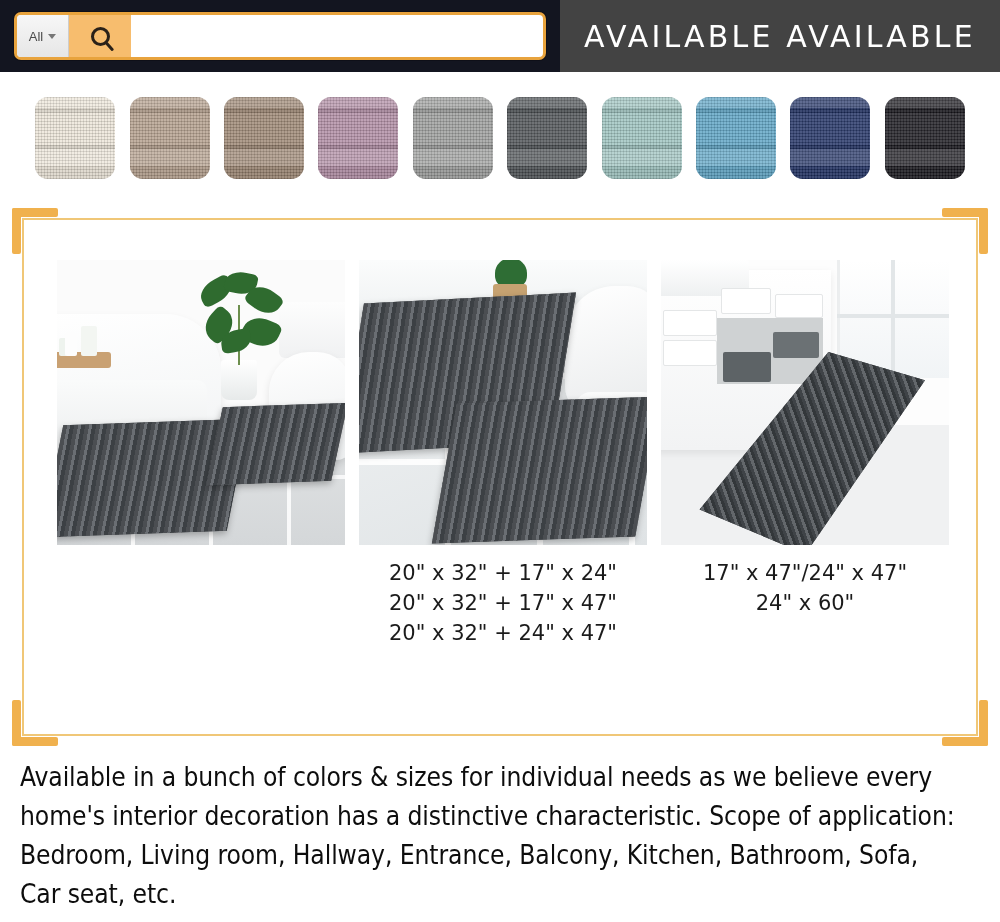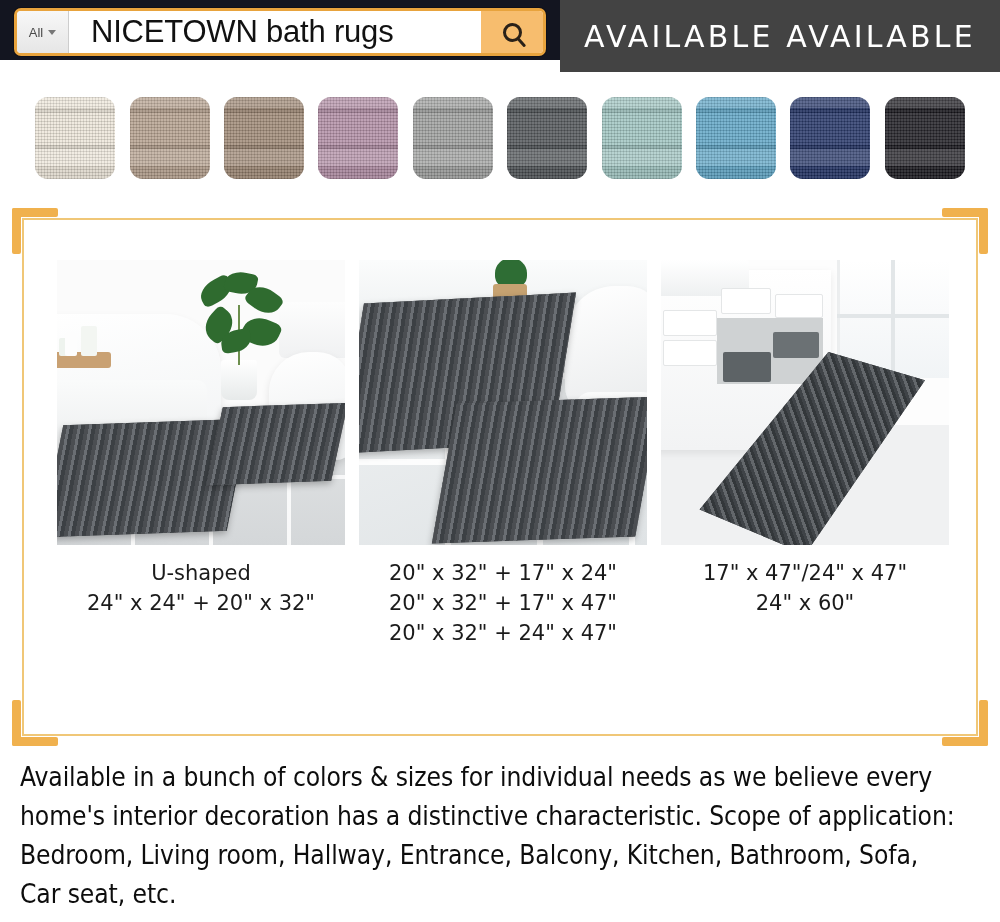--- a/index.html
+++ b/index.html
@@ -11,24 +11,24 @@
     position: relative;
   }
 
   
   .banner {
     position: absolute; left: 0; top: 0;
     width: 1000px; height: 72px;
     display: flex; align-items: stretch;
   }
   .banner-left {
-    width: 560px; height: 60px;
+    width: 560px; height: 72px;
     background: #131520;
-    display: flex; align-items: flex-start;
-    padding: 8px 14px;
+    display: flex; align-items: center;
+    padding: 0 14px;
   }
   .searchbar {
     flex: 1; height: 48px;
     display: flex; align-items: stretch;
     border: 3px solid #e8a33d;
     border-radius: 7px;
     background: #ffffff;
     overflow: hidden;
     box-shadow: 0 0 0 1px rgba(0,0,0,.25);
   }
@@ -269,21 +269,20 @@
 <div class="banner">
 
   <div class="banner-left">
     <div class="searchbar">
 
       <div class="sb-all">
         <span>All</span>
         <span class="caret"></span>
       </div>
 
-      <div class="sb-input" placeholder="Search">NICETOWN bath rugs</div>
 
       <div class="sb-go">
         <span class="mag"></span>
       </div>
 
     </div>
   </div>
 
   <div class="banner-right">
     <div class="banner-right-text">AVAILABLE AVAILABLE</div>
@@ -360,22 +359,20 @@
         <div class="p1-stem"></div>
         <div class="leaf" style="left:142px;top:20px;width:34px;height:22px;transform:rotate(-28deg);"></div>
         <div class="leaf" style="left:168px;top:12px;width:32px;height:22px;transform:rotate(12deg);"></div>
         <div class="leaf" style="left:190px;top:28px;width:34px;height:24px;transform:rotate(36deg);"></div>
         <div class="leaf" style="left:146px;top:52px;width:32px;height:26px;transform:rotate(-48deg);"></div>
         <div class="leaf" style="left:186px;top:58px;width:36px;height:28px;transform:rotate(24deg);"></div>
         <div class="leaf" style="left:164px;top:70px;width:30px;height:22px;transform:rotate(-8deg);"></div>
         <div class="rug p1-rugA"></div>
         <div class="rug p1-rugB"></div>
       </div>
-      <div class="cap">U-shaped
-24" x 24" + 20" x 32"</div>
     </div>
 
     <div class="col">
       <div class="photo">
         <div class="p2-bg"></div>
         <div class="p2-wall"></div>
         <div class="p2-plant"></div>
         <div class="p2-pot"></div>
         <div class="p2-toilet"></div>
         <div class="p2-toiletbase"></div>

